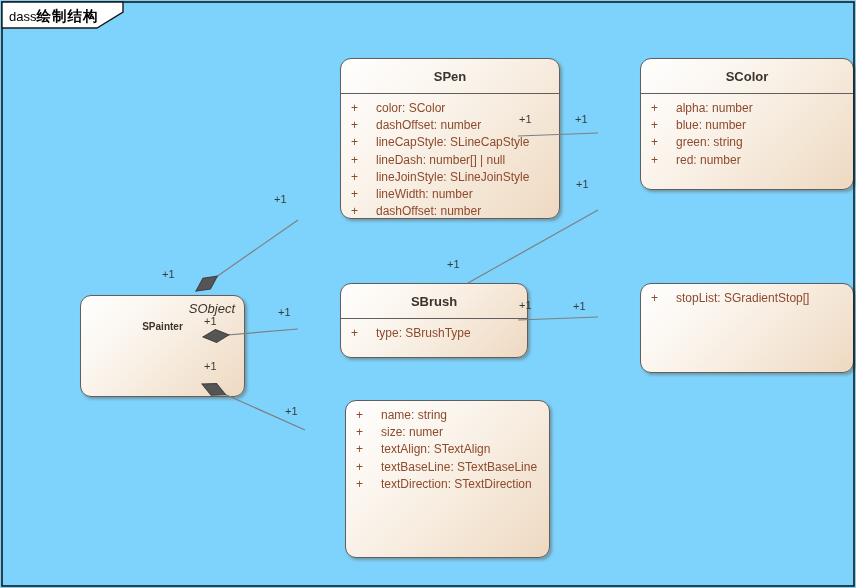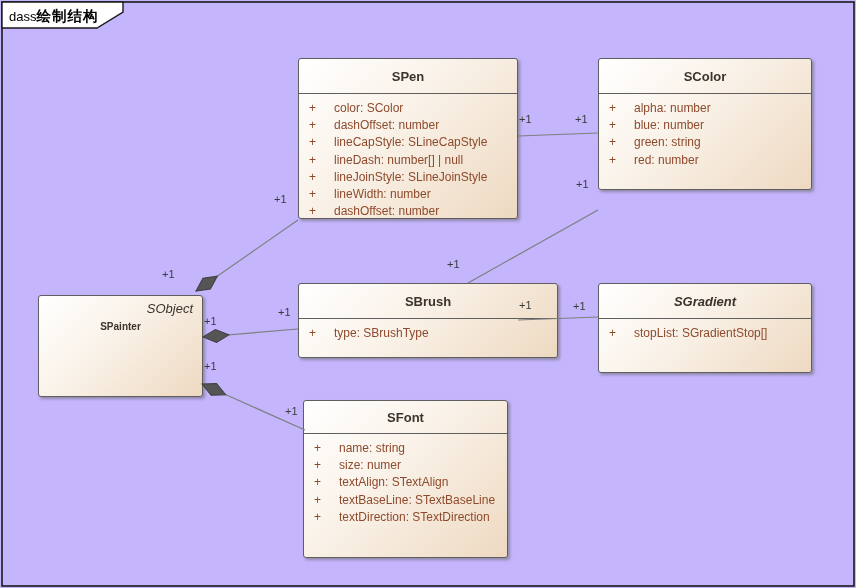--- a/index.html
+++ b/index.html
@@ -1,24 +1,24 @@
 <!DOCTYPE html>
 <html><head>
 <meta charset="utf-8">
 <style>
   html,body{margin:0;padding:0;background:#ffffff;}
   #canvas{
-    position:relative;width:856px;height:588px;background:#c4b5fd;
+    position:relative;width:856px;height:588px;background:#7dd3fc;
     font-family:"Liberation Sans", sans-serif;overflow:hidden;
   }
   .uml-class{
-    position:absolute;border:1px solid #5f5f5f;border-radius:3px;
+    position:absolute;border:1px solid #5f5f5f;border-radius:11px;
     background:linear-gradient(135deg,#ffffff 0%,#faf3ea 40%,#eed9c1 100%);
     box-shadow:2px 2px 3px rgba(100,100,100,0.55);
-    z-index:2;box-sizing:border-box;
+    z-index:2;box-sizing:border-box;margin-left:42px;
   }
   .uml-header{
     height:34px;border-bottom:1px solid #5f5f5f;display:flex;
     align-items:center;justify-content:center;font-weight:bold;
     font-size:13px;color:#3b342c;
   }
   .uml-header.italic{font-style:italic;}
   .uml-attrs{padding-top:5px;}
   .attr-row{display:flex;height:17.3px;align-items:center;font-size:12px;color:#8e4a2c;white-space:nowrap;}
   .attr-vis{width:25px;padding-left:10px;flex:none;}
@@ -119,42 +119,40 @@
           <span class="attr-vis">+</span>
           <span>green: string</span>
         </div>
       <div class="attr-row">
           <span class="attr-vis">+</span>
           <span>red: number</span>
         </div>
     </div>
   </div>
 
-  <div class="uml-class" style="left:298px;top:283px;width:260px;height:75px;">
+  <div class="uml-class" style="left:298px;top:283px;width:188px;height:75px;">
     <div class="uml-header">SBrush</div>
     <div class="uml-attrs">
       <div class="attr-row">
           <span class="attr-vis">+</span>
           <span>type: SBrushType</span>
         </div>
     </div>
   </div>
 
   <div class="uml-class" style="left:598px;top:283px;width:214px;height:90px;">
-    <div class="uml-header italic">SGradient</div>
     <div class="uml-attrs">
       <div class="attr-row">
           <span class="attr-vis">+</span>
           <span>stopList: SGradientStop[]</span>
         </div>
     </div>
   </div>
 
   <div class="uml-class" style="left:303px;top:400px;width:205px;height:158px;">
-    <div class="uml-header" style="height:32px;">SFont</div>
     <div class="uml-attrs">
       <div class="attr-row">
           <span class="attr-vis">+</span>
           <span>name: string</span>
         </div>
       <div class="attr-row">
           <span class="attr-vis">+</span>
           <span>size: numer</span>
         </div>
       <div class="attr-row">

